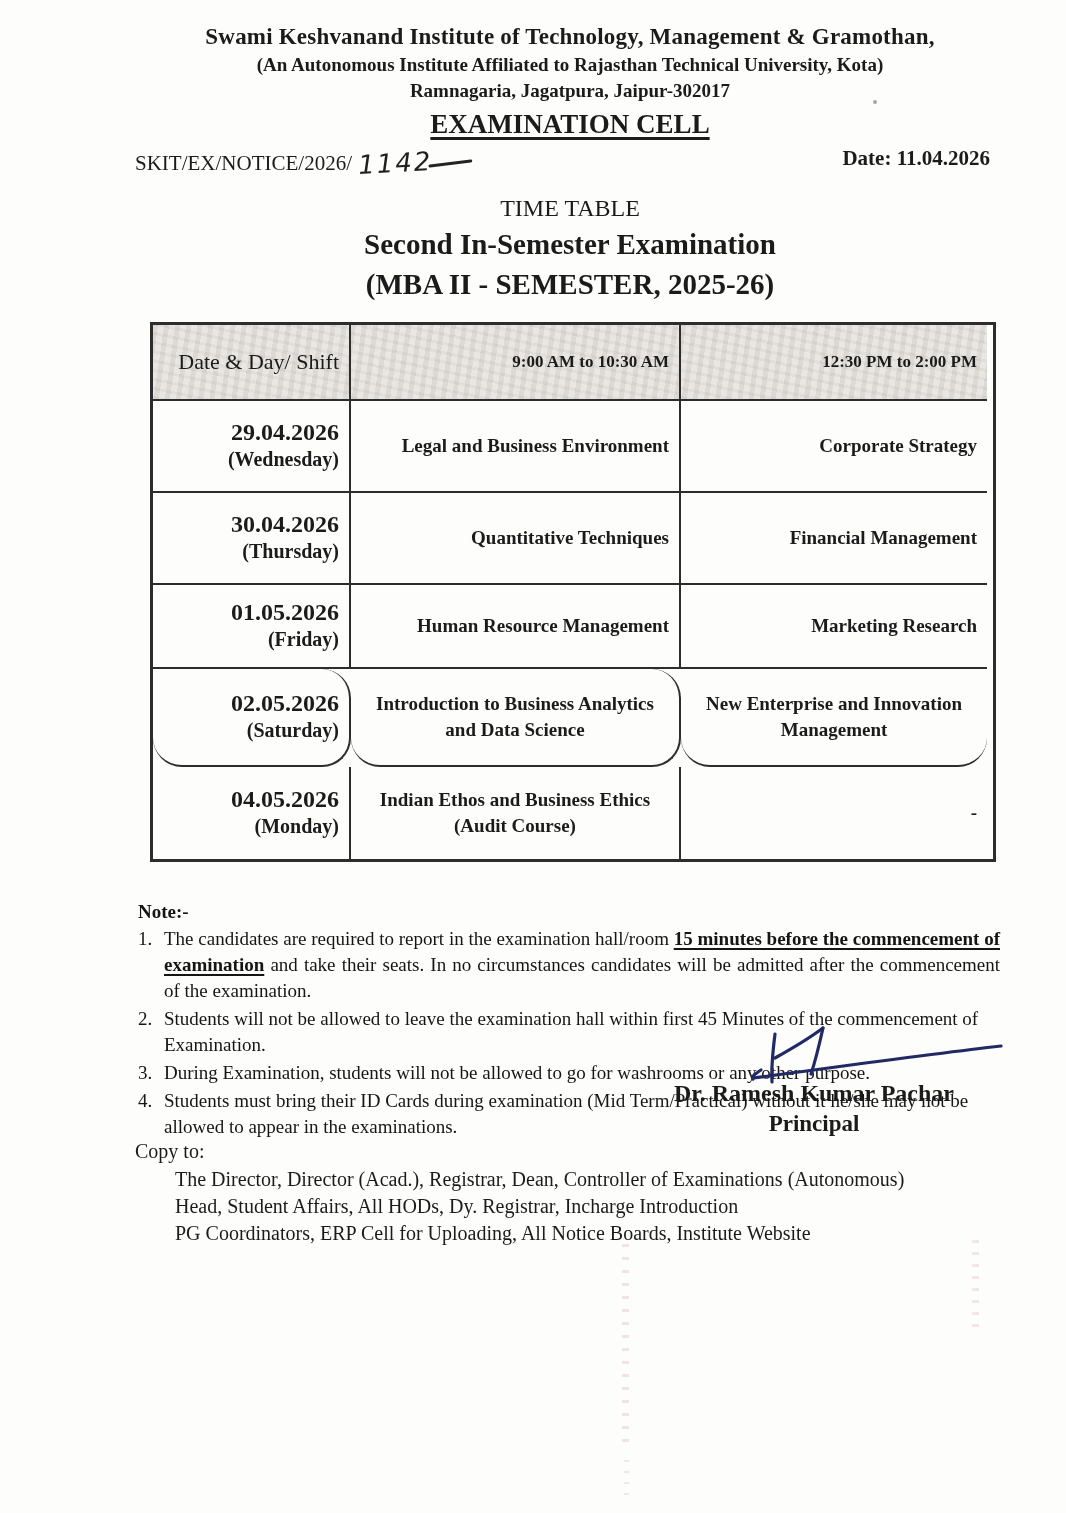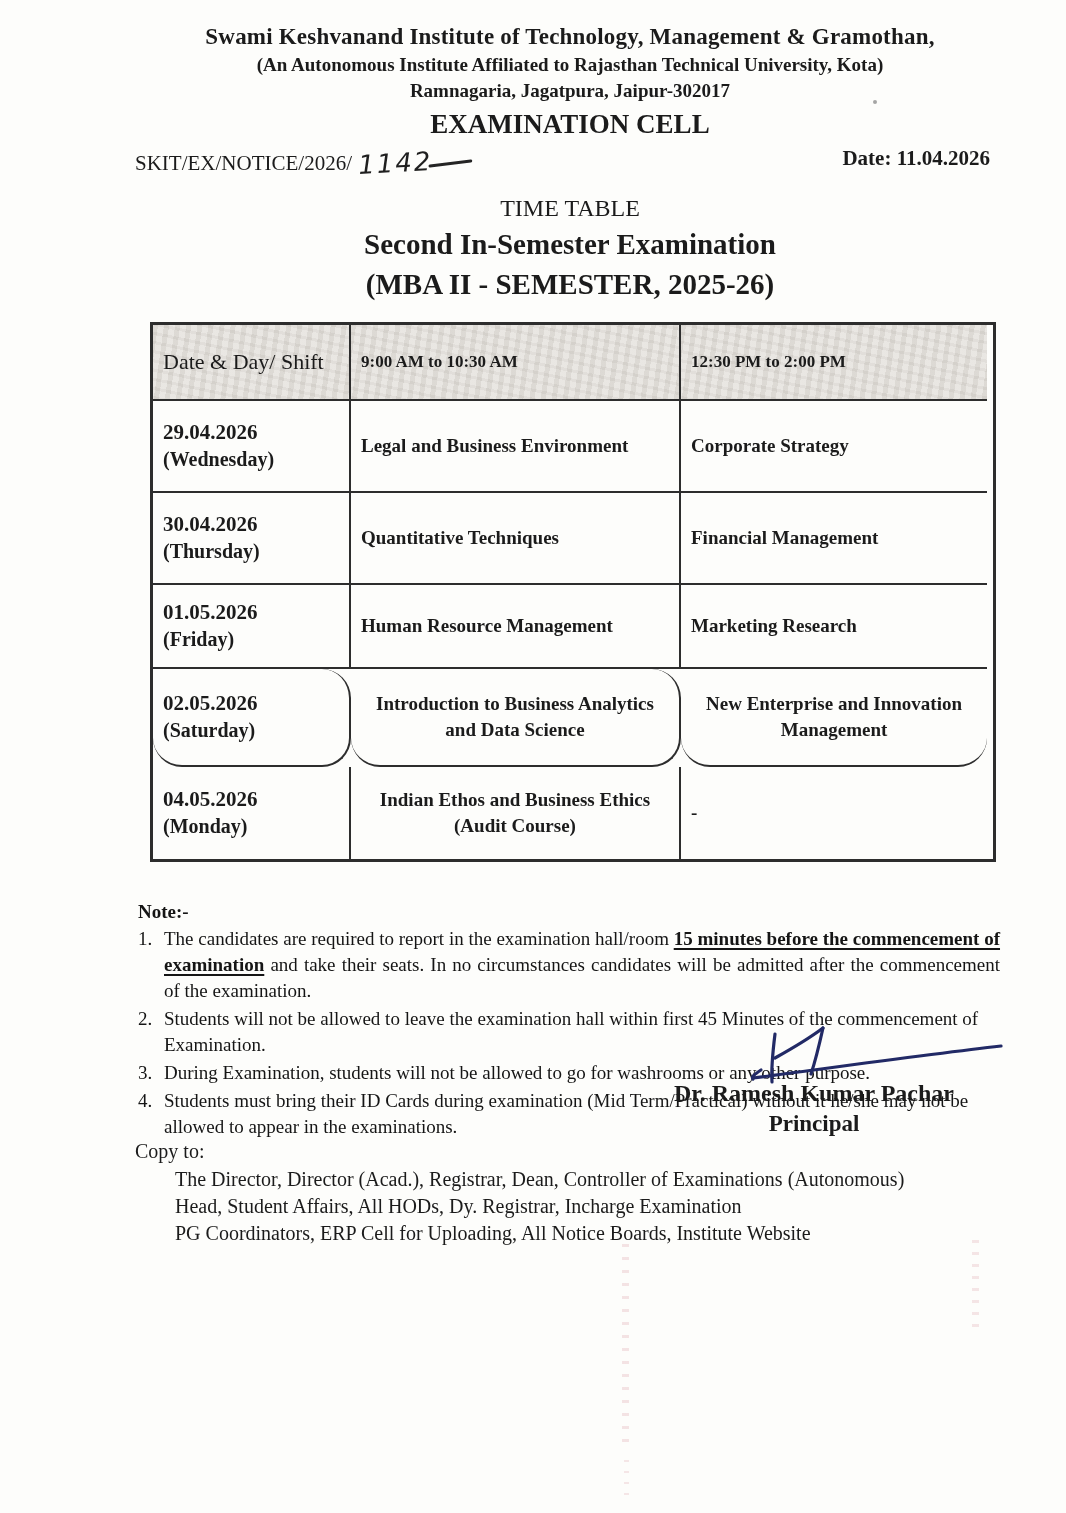--- a/index.html
+++ b/index.html
@@ -10,21 +10,21 @@
     font-family:"Liberation Serif", serif;
     color:#1b1b1b;
     overflow:hidden;
   }
   
   .hdr{width:860px;margin:22px 0 0 140px;text-align:center;}
   .hdr-institute{font-size:23px;font-weight:bold;line-height:30px;letter-spacing:.2px;}
   .hdr-affiliation{font-size:19px;font-weight:bold;line-height:26px;}
   .hdr-address{font-size:19px;font-weight:bold;line-height:26px;}
   .hdr-cell{font-size:27px;font-weight:bold;line-height:36px;margin-top:2px;}
-  .hdr-cell .u{text-decoration-thickness:2.5px;text-underline-offset:4px;}
+  .hdr-cell .u{text-decoration:underline;text-decoration-thickness:2.5px;text-underline-offset:4px;}
   
   .refline{position:relative;margin:4px 76px 0 135px;height:34px;font-size:21px;}
   .ref-left{position:absolute;left:0;top:0;white-space:nowrap;}
   .hand{
     display:inline-block;font-family:"DejaVu Sans",sans-serif;
     font-size:26px;font-style:italic;letter-spacing:2px;color:#1f1f1f;
     transform:rotate(-3deg) translateY(2px);margin-left:6px;
   }
   .hand-tail{
     display:inline-block;width:44px;height:3px;background:#242424;border-radius:2px;
@@ -37,38 +37,38 @@
   .title-2{font-size:29px;font-weight:bold;line-height:40px;}
   .title-3{font-size:29px;font-weight:bold;line-height:40px;}
   
   .tt-table{
     width:840px;margin:18px 0 0 150px;
     border:3px solid #2d2d2d;
   }
   .tt-row{display:grid;grid-template-columns:198px 330px 306px;}
   .tt-cell{
     border-right:2px solid #2d2d2d;border-bottom:2px solid #2d2d2d;
-    display:flex;flex-direction:column;align-items:flex-start;justify-content:center;
+    display:flex;flex-direction:column;align-items:flex-end;justify-content:center;
     text-align:center;padding:4px 10px;box-sizing:border-box;
   }
   .tt-row .tt-cell:last-child{border-right:none;}
   .tt-row:last-child .tt-cell{border-bottom:none;}
   .tt-head .tt-cell{
     background:
       repeating-linear-gradient(98deg, rgba(142,136,128,0.10) 0 5px, rgba(255,255,255,0.14) 5px 11px),
       repeating-linear-gradient(12deg, rgba(120,114,106,0.07) 0 3px, rgba(255,255,255,0.06) 3px 9px),
       #e4e1dc;
     min-height:76px;
   }
   .tt-colhead-shift{font-size:22px;font-weight:normal;}
   .tt-colhead-time{font-size:17px;font-weight:bold;}
   .tt-body-row .tt-cell{min-height:92px;background:#fdfdfb;}
   .row-r3 .tt-cell{min-height:84px;}
   .row-r4 .tt-cell{min-height:98px;border-radius:29px;}
-  .tt-date{font-size:21px;font-weight:bold;line-height:27px;}
+  .tt-date{font-size:24px;font-weight:bold;line-height:27px;}
   .tt-day{font-size:20px;font-weight:bold;line-height:27px;}
   .tt-subject{font-size:19px;font-weight:bold;line-height:26px;}
   
   .notes{width:862px;margin:20px 0 0 138px;font-size:19px;line-height:26px;color:#151515;}
   .note-heading{font-weight:bold;font-size:19px;line-height:24px;margin-top:38px;}
   .note-item{display:flex;margin-top:2px;}
   .note-num{flex:0 0 26px;}
   .note-text{flex:1;}
   .note-text.just{text-align:justify;}
   .note-emph{font-weight:bold;text-decoration:underline;text-decoration-thickness:2px;text-underline-offset:3px;}
@@ -245,21 +245,21 @@
   </svg>
   <div class="sigblock">
     <div class="sig-name">Dr. Ramesh Kumar Pachar</div>
     <div class="sig-title">Principal</div>
   </div>
 
   <div class="copyto">
     <div class="copy-heading">Copy to:</div>
     <div class="copy-lines">
       <div>The Director, Director (Acad.), Registrar, Dean, Controller of Examinations (Autonomous)</div>
-      <div>Head, Student Affairs, All HODs, Dy. Registrar, Incharge Examination</div>
+      <div>Head, Student Affairs, All HODs, Dy. Registrar, Incharge Introduction</div>
       <div>PG Coordinators, ERP Cell for Uploading, All Notice Boards, Institute Website</div>
     </div>
   </div>
 
   <div class="artifact artifact-1"></div>
   <div class="artifact artifact-2"></div>
   <div class="artifact artifact-3"></div>
   <div class="speck"></div>
 
 </div>

